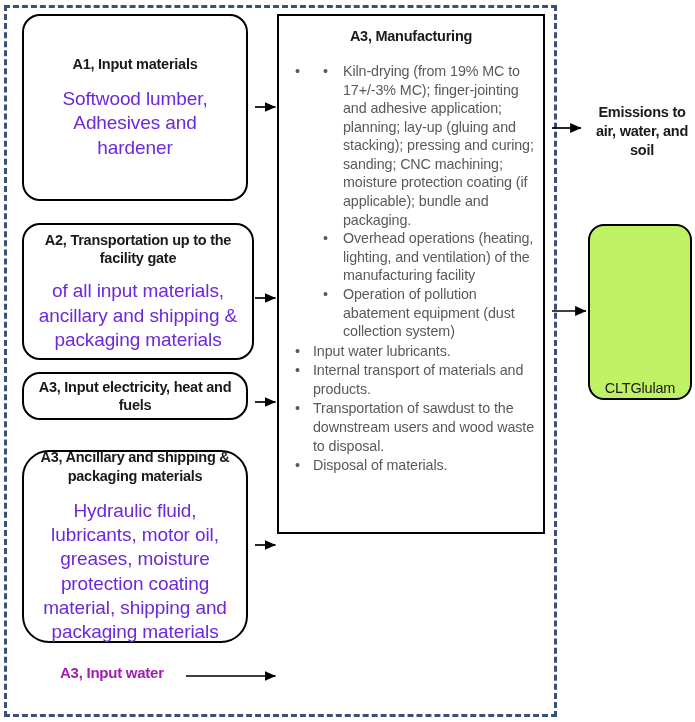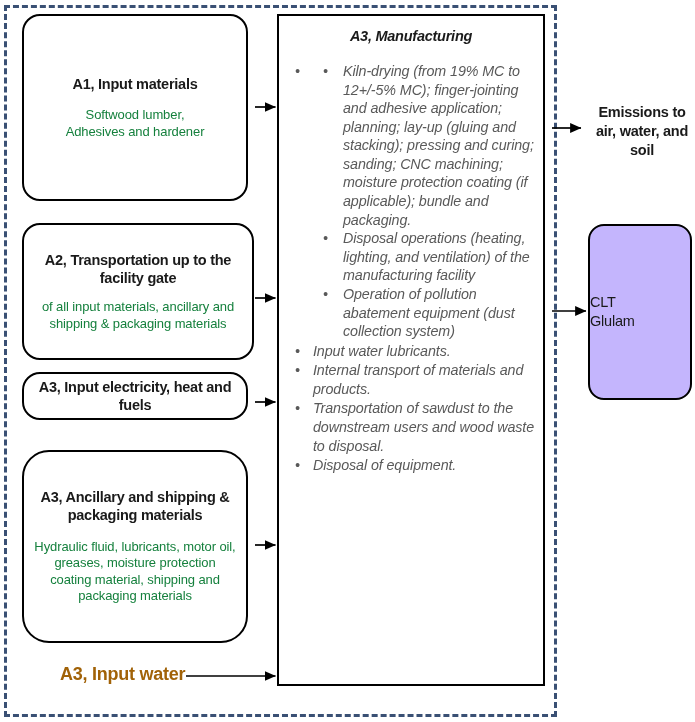--- a/index.html
+++ b/index.html
@@ -42,55 +42,54 @@
     padding: 22px 10px;
   }
   .rbox .title {
     font-weight: bold;
     color: #1a1a1a;
     font-size: 14.5px;
     line-height: 1.26;
     letter-spacing: -0.25px;
   }
   .rbox .body {
-    color: #15803d;
-    font-size: 13px;
+    color: #6d28d9;
+    font-size: 19px;
     line-height: 1.28;
     letter-spacing: -0.1px;
     margin-top: 14px;
   }
 
   #box-a1      { left: 22px;  top: 14px;  width: 226px; height: 187px; }
   #box-a2      { left: 22px;  top: 223px; width: 232px; height: 137px; }
   #box-a3elec  { left: 22px;  top: 372px; width: 226px; height: 46px;  }
   #box-a3anc   { left: 22px;  top: 450px; width: 226px; height: 193px; border-radius: 27px; }
 
   
   .water-label {
     position: absolute;
     left: 60px;
     top: 664px;
-    font-size: 18px;
-    font-weight: bold;
-    color: #a16207;
+    font-size: 15px;
+    font-weight: bold;
+    color: #a21caf;
     letter-spacing: -0.25px;
   }
 
   
   #box-mfg {
     position: absolute;
     left: 277px;
     top: 14px;
     width: 268px;
-    height: 672px;
+    height: 520px;
     box-sizing: border-box;
     border: 2.5px solid #000000;
     background: #ffffff;
     padding: 12px 8px 0 8px;
-    font-style: italic;
   }
   #box-mfg .mfg-title {
     text-align: center;
     font-weight: bold;
     font-size: 14.5px;
     color: #1a1a1a;
     letter-spacing: -0.25px;
     margin-bottom: 18px;
   }
   ul.bullets {
@@ -140,24 +139,24 @@
   
   #box-clt {
     position: absolute;
     left: 588px;
     top: 224px;
     width: 104px;
     height: 176px;
     box-sizing: border-box;
     border: 2.5px solid #000000;
     border-radius: 16px;
-    background: #c4b5fd;
+    background: #bef264;
     display: flex;
-    flex-direction: column;
-    align-items: flex-start;
+    flex-direction: row;
+    align-items: flex-end;
     justify-content: center;
     text-align: center;
   }
   #box-clt .clt-text {
     color: #1a1a1a;
     font-size: 14.5px;
     line-height: 1.28;
     letter-spacing: -0.2px;
   }
 
@@ -211,28 +210,28 @@
     <div class="title">A3, Ancillary and shipping &amp; packaging materials</div>
     <div class="body" style="">Hydraulic fluid, lubricants, motor oil, greases, moisture protection coating material, shipping and packaging materials</div>
   </div>
 
   <div class="water-label">A3, Input water</div>
 
   <div id="box-mfg">
     <div class="mfg-title">A3, Manufacturing</div>
     <ul class="bullets" id="mfg-list">
         <li><span class="bullet-dot">•</span><ul class="sub-bullets">
-            <li><span class="bullet-dot">•</span><span>Kiln-drying (from 19% MC to 12+/-5% MC); finger-jointing and adhesive application; planning; lay-up (gluing and stacking); pressing and curing; sanding; CNC machining; moisture protection coating (if applicable); bundle and packaging.</span></li>
-            <li><span class="bullet-dot">•</span><span>Disposal operations (heating, lighting, and ventilation) of the manufacturing facility</span></li>
+            <li><span class="bullet-dot">•</span><span>Kiln-drying (from 19% MC to 17+/-3% MC); finger-jointing and adhesive application; planning; lay-up (gluing and stacking); pressing and curing; sanding; CNC machining; moisture protection coating (if applicable); bundle and packaging.</span></li>
+            <li><span class="bullet-dot">•</span><span>Overhead operations (heating, lighting, and ventilation) of the manufacturing facility</span></li>
             <li><span class="bullet-dot">•</span><span>Operation of pollution abatement equipment (dust collection system)</span></li>
           </ul></li>
         <li><span class="bullet-dot">•</span><span>Input water lubricants.</span></li>
         <li><span class="bullet-dot">•</span><span>Internal transport of materials and products.</span></li>
         <li><span class="bullet-dot">•</span><span>Transportation of sawdust to the downstream users and wood waste to disposal.</span></li>
-        <li><span class="bullet-dot">•</span><span>Disposal of equipment.</span></li>
+        <li><span class="bullet-dot">•</span><span>Disposal of materials.</span></li>
       </ul>
   </div>
 
   <div id="emissions-label">Emissions to air, water, and soil</div>
 
   <div id="box-clt">
     <div class="clt-text">CLT</div>
     <div class="clt-text">Glulam</div>
   </div>
 

